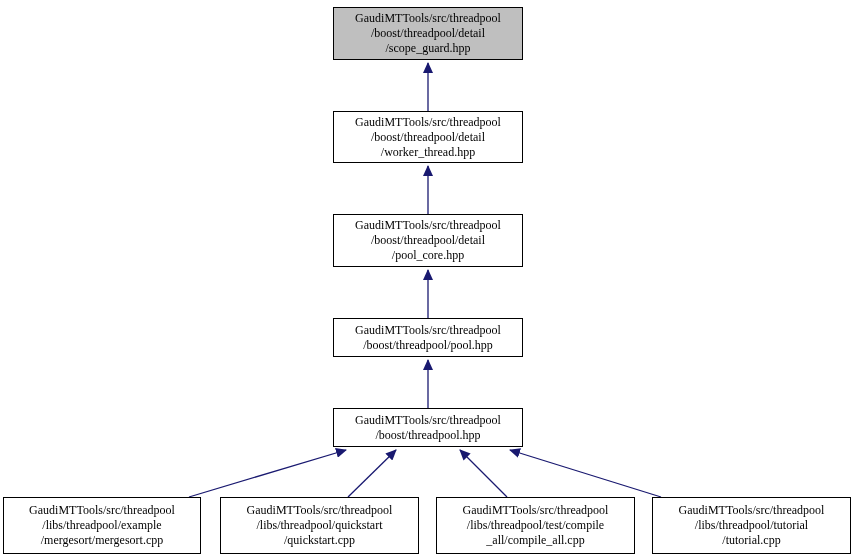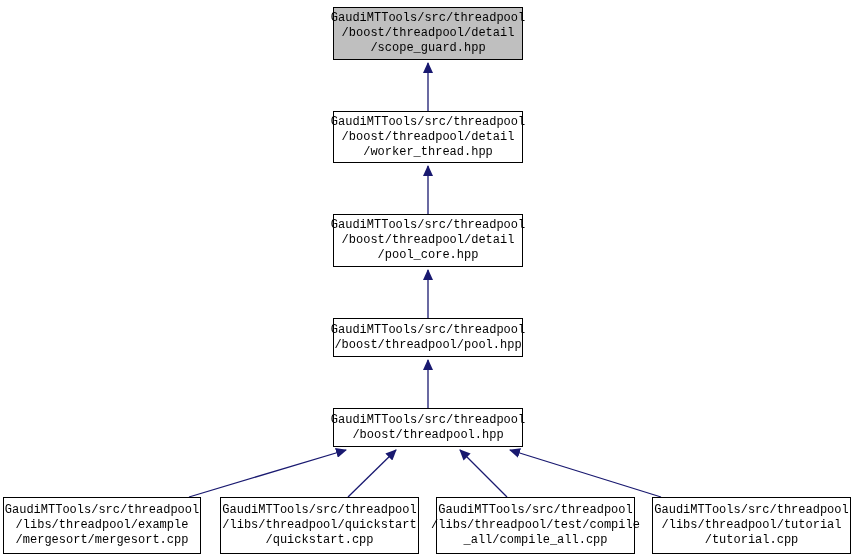--- a/index.html
+++ b/index.html
@@ -5,21 +5,21 @@
   html, body {
     margin: 0;
     padding: 0;
     background: #ffffff;
   }
   .canvas {
     position: relative;
     width: 855px;
     height: 560px;
     background: #ffffff;
-    font-family: Liberation Mono, monospace;
+    font-family: Liberation Serif, serif;
     overflow: hidden;
   }
   .edges-layer {
     position: absolute;
     left: 0;
     top: 0;
     width: 855px;
     height: 560px;
   }
   .node {

